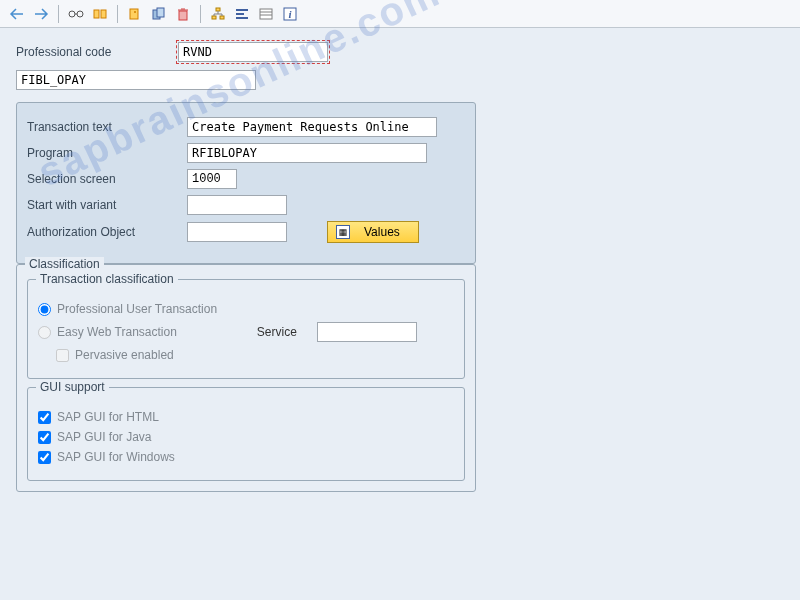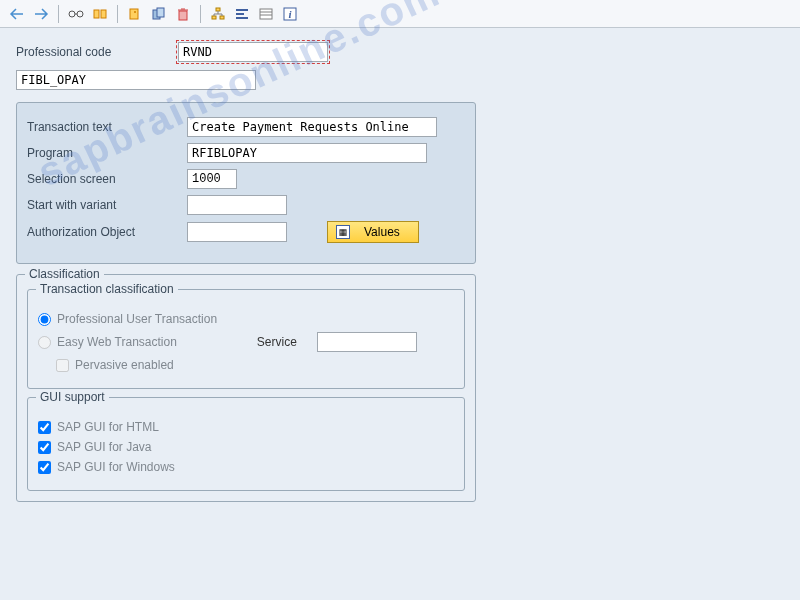--- a/index.html
+++ b/index.html
@@ -68,21 +68,20 @@
       border: 1px solid #9aaab8;
       border-radius: 3px;
       padding: 14px 3px 14px 10px;
       margin-top: 12px;
       width: 460px;
     }
     .groupbox {
       border: 1px solid #9aaab8;
       border-radius: 3px;
       padding: 6px 10px 10px 10px;
-      margin-top: 10px;
       width: 460px;
       position: relative;
       background: #e8eef5;
     }
     .groupbox-title {
       position: absolute;
       top: -8px;
       left: 8px;
       background: #e8eef5;
       padding: 0 4px;

